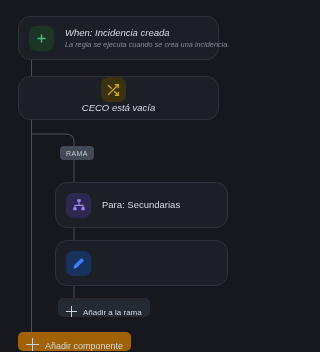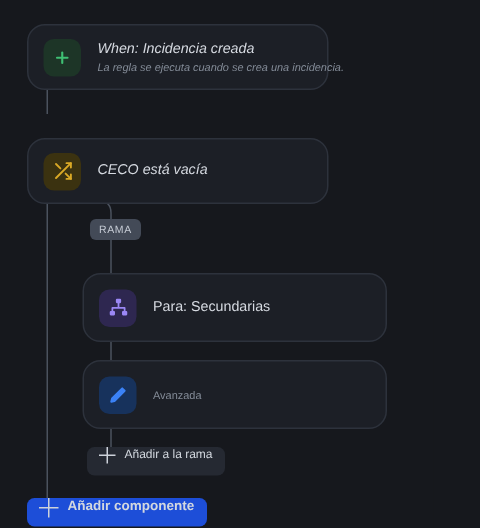--- a/index.html
+++ b/index.html
@@ -43,21 +43,21 @@
     position: absolute;
     box-sizing: border-box;
     background: #1c1f26;
     border: 1px solid #2d323c;
     border-radius: 12px;
     display: flex;
     align-items: center;
     padding: 0 10px;
   }
   .card.top-level { left: 18px; width: 201px; font-style: italic; }
-  .card.nested    { left: 55px; width: 203px; }
+  .card.nested    { left: 55px; width: 173px; }
 
   .card .ic {
     flex: 0 0 auto;
     width: 25px;
     height: 25px;
     border-radius: 7px;
     display: flex;
     align-items: center;
     justify-content: center;
     margin-right: 11px;
@@ -102,21 +102,21 @@
     color: #c4cad3;
   }
 
   
   .add-btn {
     position: absolute;
     height: 19px;
     border-radius: 5px;
     background: #252932;
     display: flex;
-    align-items: flex-start;
+    align-items: flex-end;
     padding: 0 8px;
     cursor: pointer;
   }
   .add-btn .plus {
     width: 11px; height: 11px;
     position: relative;
     margin-right: 6px;
     flex: 0 0 auto;
   }
   .add-btn .plus::before,
@@ -127,21 +127,21 @@
   }
   .add-btn .plus::before { left: 0; top: 5px; width: 11px; height: 1.2px; }
   .add-btn .plus::after  { top: 0; left: 5px; height: 11px; width: 1.2px; }
   .add-btn .lbl {
     font-size: 8px;
     color: #d3d8df;
     white-space: nowrap;
   }
 
   #add-branch    { left: 58px;  top: 298px; }
-  #add-component { left: 18px;  top: 332px; background: #1d4ed8; font-weight: bold; }
+  #add-component { left: 18px;  top: 332px; background: #a16207; }
   #add-component .lbl { font-size: 9px; }
   #add-component .plus { width: 13px; height: 13px; margin-right: 6px; }
   #add-component .plus::before { top: 6px; width: 13px; }
   #add-component .plus::after  { left: 6px; height: 13px; }
 </style>
 </head>
 <body>
 
 <div id="canvas">
 
@@ -166,21 +166,21 @@
         <line x1="12" y1="5.5" x2="12" y2="18.5"></line>
         <line x1="5.5" y1="12" x2="18.5" y2="12"></line>
       </svg>
     </span>
     <span class="txt">
       <span class="title" style="display:block">When: Incidencia creada</span>
       <span class="sub" style="display:block">La regla se ejecuta cuando se crea una incidencia.</span>
     </span>
   </div>
 
-  <div class="card top-level" style="top:92px; height:44px;">
+  <div class="card top-level" style="top:76px; height:44px;flex-direction:column;">
     <span class="ic ic-amber">
       <svg width="14" height="14" viewBox="0 0 24 24" fill="none" stroke="#d9a826" stroke-width="2.2" stroke-linecap="round" stroke-linejoin="round">
         <polyline points="16,3 21,3 21,8"></polyline>
         <line x1="4" y1="20" x2="21" y2="3"></line>
         <polyline points="21,16 21,21 16,21"></polyline>
         <line x1="15" y1="15" x2="21" y2="21"></line>
         <line x1="4" y1="4" x2="9" y2="9"></line>
       </svg>
     </span>
     <span class="txt">
@@ -205,21 +205,20 @@
     </span>
   </div>
 
   <div class="card nested" style="top:240px; height:46px;">
     <span class="ic ic-blue">
       <svg width="13" height="13" viewBox="0 0 24 24" fill="none" stroke="#3b82f6" stroke-width="2.4" stroke-linecap="round" stroke-linejoin="round">
         <path d="M17.5 3.5 L20.5 6.5 L8 19 L4 20 L5 16 Z" fill="#3b82f6"></path>
       </svg>
     </span>
     <span class="txt">
-      <span class="sub" style="display:block">Avanzada</span>
     </span>
   </div>
 
   <div class="add-btn" id="add-branch">
     <span class="plus"></span>
     <span class="lbl">Añadir a la rama</span>
   </div>
 
   <div class="add-btn" id="add-component">
     <span class="plus"></span>

